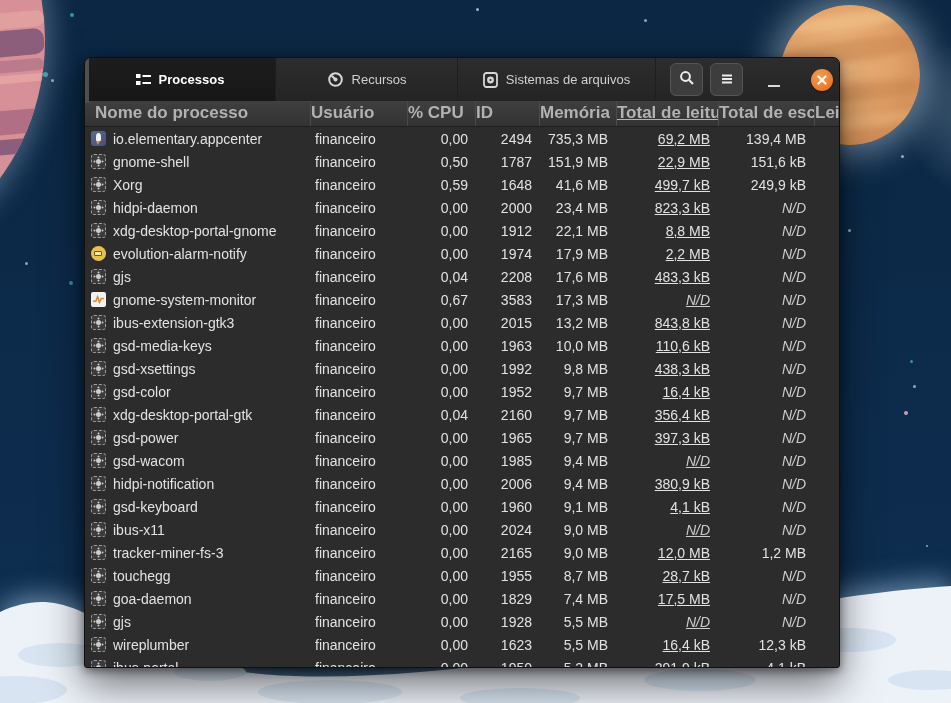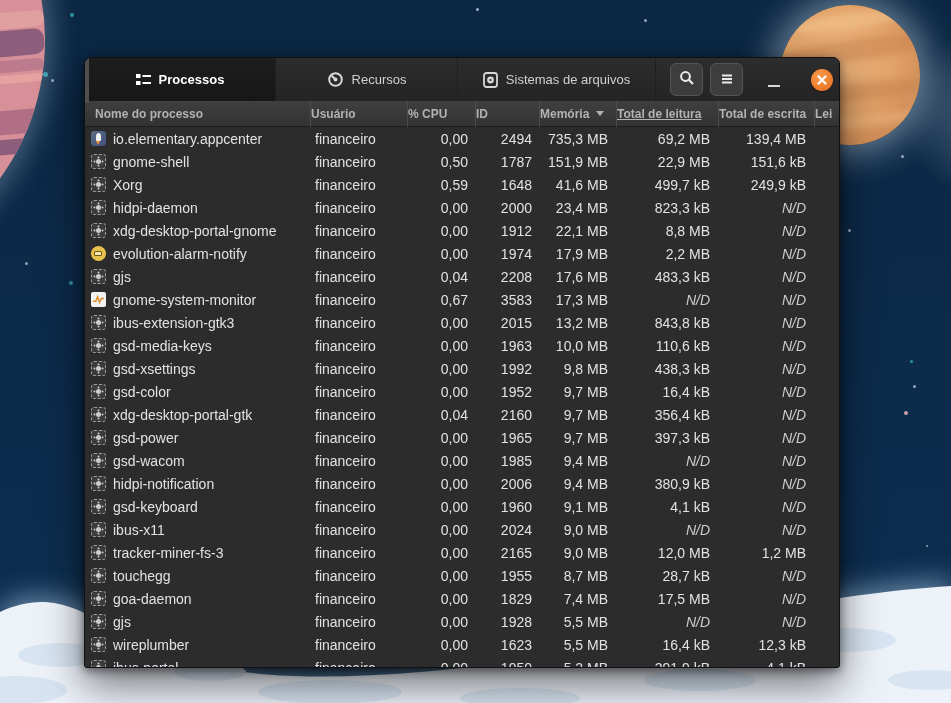--- a/index.html
+++ b/index.html
@@ -50,22 +50,22 @@
     border:1px solid #555;box-sizing:border-box;display:flex;align-items:center;justify-content:center;}
   .sqbtn + .sqbtn{margin-left:7px;}
   .minimize{width:14px;height:33px;margin-left:24px;display:flex;align-items:flex-end;justify-content:center;padding-bottom:9px;box-sizing:border-box;}
   .minimize .dash{width:12px;height:2px;background:#d8d8d8;}
   .closebtn{width:22px;height:22px;border-radius:50%;margin-left:30px;
     display:flex;align-items:center;justify-content:center;
     box-shadow:0 1px 2px rgba(0,0,0,.4);}
 
   
   .colheader{height:26px;display:flex;background:linear-gradient(#3f3f3f,#333333);
-    border-bottom:1px solid #1e1e1e;color:#b2b2b2;font-size:12px;font-weight:bold;
-    align-items:center;box-sizing:border-box;}
+    border-bottom:1px solid #1e1e1e;color:#b2b2b2;font-size:17px;font-weight:bold;
+    align-items:flex-end;box-sizing:border-box;}
   .hcell{height:26px;display:flex;align-items:center;box-sizing:border-box;
     overflow:hidden;white-space:nowrap;}
   .hcell + .hcell{border-left:1px solid #4b4b4b;}
   .sort-arrow{width:0;height:0;margin-left:7px;border-left:4px solid transparent;
     border-right:4px solid transparent;border-top:5px solid #b2b2b2;}
   .w-name{width:225px;padding-left:10px;}
   .w-user{width:97px;}
   .w-cpu{width:68px;}
   .w-id{width:64px;}
   .w-mem{width:77px;}
@@ -74,21 +74,21 @@
   .w-lei{flex:1;}
   .tbody{height:540px;overflow:hidden;background:#2c2c2c;}
   .trow{display:flex;height:23px;align-items:center;color:#e2e2e2;font-size:14px;white-space:nowrap;}
   .cell{box-sizing:border-box;overflow:hidden;}
   .c-name{width:225px;display:flex;align-items:center;gap:7px;padding-left:6px;}
   .c-user{width:97px;padding-left:5px;}
   .num{text-align:right;}
   .c-cpu{width:68px;padding-right:7px;}
   .c-id{width:64px;padding-right:7px;}
   .c-mem{width:77px;padding-right:8px;}
-  .c-read{width:102px;padding-right:8px;}
+  .c-read{width:102px;padding-right:8px;text-decoration:underline;}
   .c-write{width:96px;padding-right:8px;}
   .nd{font-style:italic;color:#cdcdcd;}
 
   
   .picon{width:15px;height:15px;flex:0 0 15px;display:inline-block;position:relative;box-sizing:border-box;}
   .picon.default{border:1px dashed #9e9e9e;border-radius:3px;background:#3b3b3b;}
   .picon.default::after{content:"";position:absolute;left:4px;top:4px;width:5px;height:5px;border-radius:50%;
     background:#cdcdcd;
     box-shadow:0 -4px 0 -1.5px #cdcdcd,0 4px 0 -1.5px #cdcdcd,-4px 0 0 -1.5px #cdcdcd,4px 0 0 -1.5px #cdcdcd;}
   .picon.rocket{border-radius:3px;background:linear-gradient(135deg,#5b6c88 0%,#42507a 100%);overflow:hidden;}

